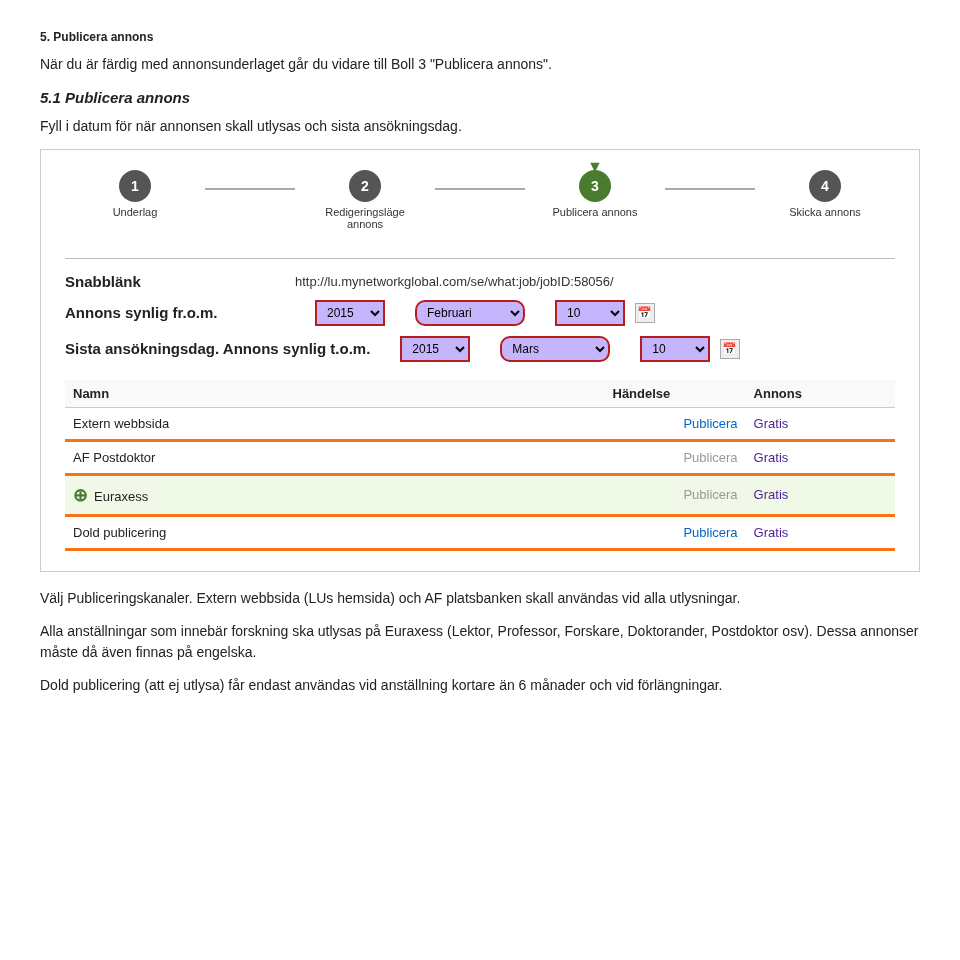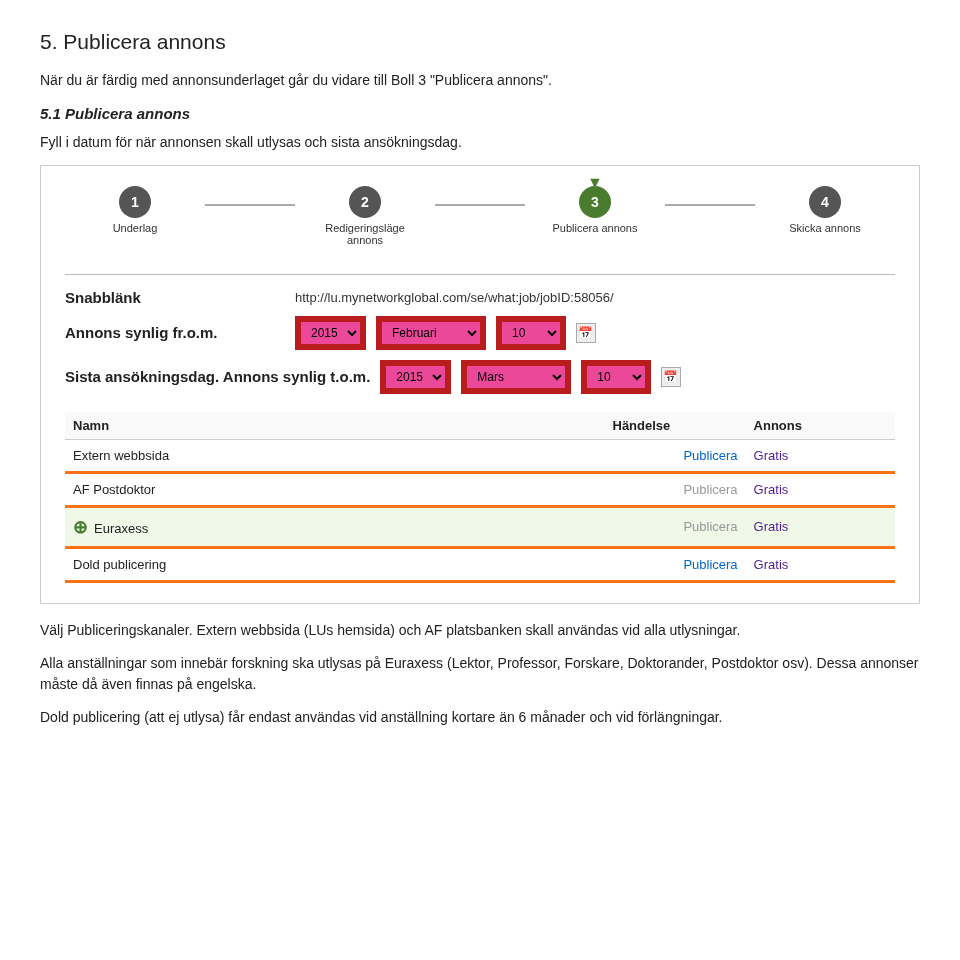--- a/index.html
+++ b/index.html
@@ -5,23 +5,23 @@
     * { box-sizing: border-box; margin: 0; padding: 0; }
     body {
       font-family: Arial, sans-serif;
       font-size: 14px;
       color: #222;
       background: #fff;
       padding: 30px 40px;
       width: 960px;
     }
     h2 {
-      font-size: 21px;
-      font-weight: normal;
-      margin-bottom: 16px;
+      font-size: 12px;
+      font-weight: bold;
+      margin-bottom: 10px;
     }
     p {
       font-size: 14px;
       margin-bottom: 12px;
       line-height: 1.5;
     }
     .section-title {
       font-size: 15px;
       font-weight: bold;
       font-style: italic;
@@ -95,28 +95,30 @@
     .form-label {
       font-weight: bold;
       font-size: 15px;
       min-width: 220px;
     }
     .form-value {
       font-size: 13px;
       color: #333;
     }
     .form-select {
-      border: 6px solid #b91c1c;
-      background: #ec4899;
+      border: 2px solid #b91c1c;
+      background: #c4b5fd;
       padding: 3px 6px;
       font-size: 12px;
       min-width: 70px;
+      margin-left: 20px;
     }
     .form-select-wide {
       min-width: 110px;
+      border-radius: 10px;
     }
     .calendar-icon {
       width: 20px;
       height: 20px;
       background: #eee;
       border: 1px solid #aaa;
       display: inline-flex;
       align-items: center;
       justify-content: center;
       font-size: 12px;

